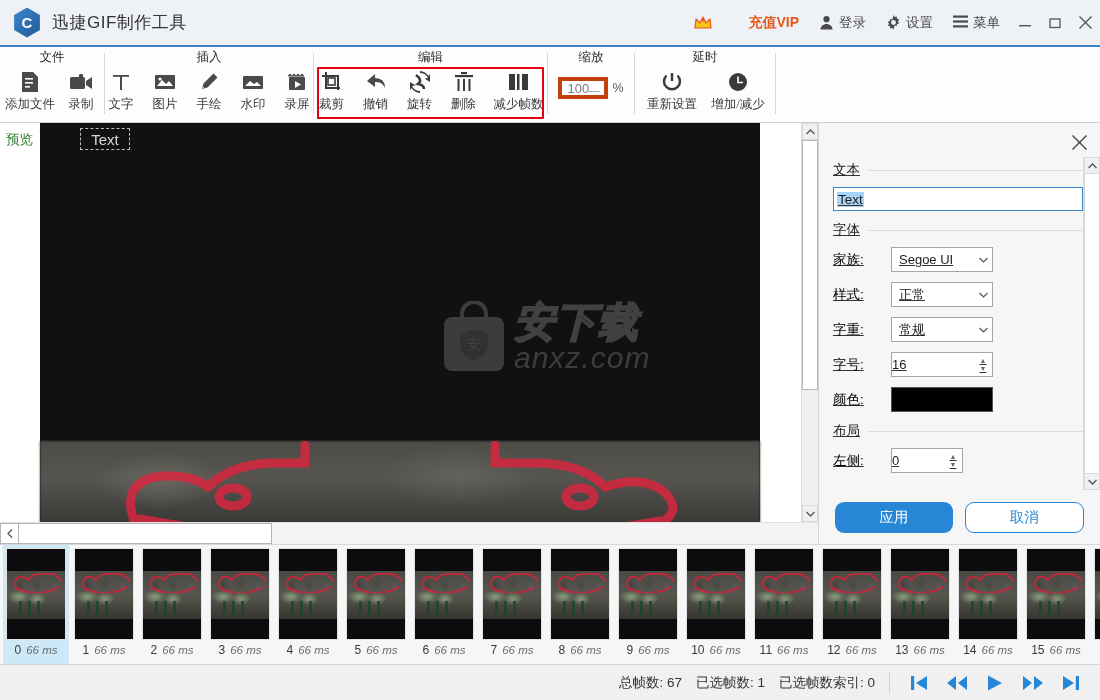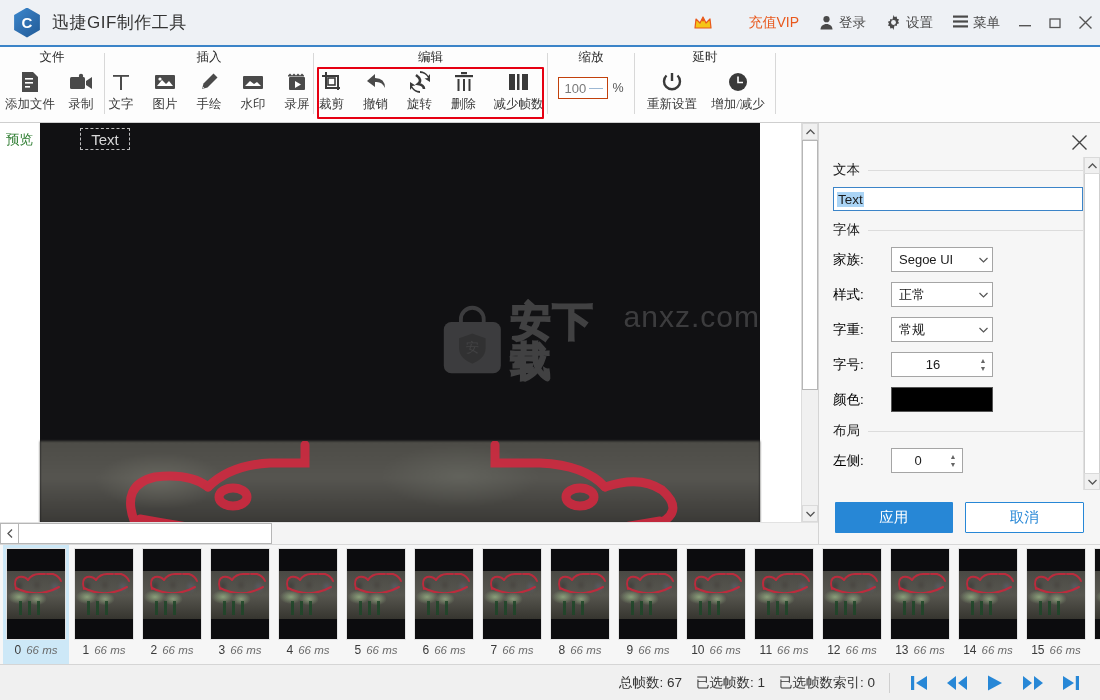--- a/index.html
+++ b/index.html
@@ -23,21 +23,21 @@
     clip-path: polygon(50% 0%, 93% 25%, 93% 75%, 50% 100%, 7% 75%, 7% 25%);
     display: flex; align-items: center; justify-content: center;
   }
   .hex span { color: #fff; font-weight: bold; font-size: 15px; line-height: 1; }
   .app-title { margin-left: 10px; font-size: 17px; color: #333; letter-spacing: .5px; }
   .tb-right { margin-left: auto; display: flex; align-items: center; height: 100%; }
   .tb-btn {
     display: flex; align-items: center; gap: 5px; padding: 0 10px; height: 100%;
     font-size: 13.5px; color: #4a4a4a; cursor: default;
   }
-  .tb-btn.vip { color: #e8581c; font-weight: normal; font-size: 14px; gap: 36px; }
+  .tb-btn.vip { color: #e8581c; font-weight: bold; font-size: 14px; gap: 36px; }
   .crown { width: 18px; height: 15px; position: relative; display:inline-block; }
   .crown svg { display:block; }
   .tb-icon { width: 15px; height: 15px; display: inline-block; }
   .tb-icon svg { display: block; }
   .win-btn {
     width: 30px; height: 47px; display: flex; align-items: center; justify-content: center;
     color: #555; font-size: 15px; cursor: default;
   }
 
   
@@ -57,21 +57,21 @@
   .item .lb { font-size: 12.5px; color: #3a3a3a; white-space: nowrap; margin-top: 2px; }
   .item.wide { width: 58px; }
   .item.wide2 { width: 66px; }
   .redbox {
     position: absolute; border: 2px solid #e60012; pointer-events: none; border-radius: 1px;
   }
   .zoomfield {
     display: flex; align-items: center; gap: 4px; margin-top: 10px;
   }
   .zoominput {
-    width: 50px; height: 22px; border: 1px solid #c2410c; background: #fff; color: #7a7a7a;
+    width: 50px; height: 22px; border: 4px solid #c2410c; background: #fff; color: #7a7a7a;
     font-size: 13px; display: flex; align-items: center; padding-left: 5px; position: relative;
   }
   .zoominput .dash { position: absolute; right: 4px; top: 10px; width: 14px; height: 1px; background: #9db8d4; }
   .pct { font-size: 12.5px; color: #555; }
   .right-actions { margin-left: auto; display: flex; align-items: stretch; }
   .right-actions .item { width: 60px; padding-top: 12px; }
 
   
   .body { flex: 1; display: flex; position: relative; min-height: 0; }
 
@@ -96,21 +96,21 @@
   .text-overlay {
     position: absolute; left: 80px; top: 5px; width: 50px; height: 22px;
     border: 1px dashed #bdbdbd; color: #d8d8d8; font-size: 15px;
     display: flex; align-items: center; justify-content: center; z-index: 5;
   }
   .watermark {
     position: absolute; left: 400px; top: 178px; display: flex; align-items: center; gap: 6px;
     opacity: .35; z-index: 4;
   }
   .wm-bag { width: 68px; height: 72px; }
-  .wm-text { display: flex; flex-direction: row; line-height: 1; }
+  .wm-text { display: flex; flex-direction: column; line-height: 1; font-style: italic; }
   .wm-cn { font-size: 40px; color: transparent; -webkit-text-stroke: 2px #9a9a9a; font-weight: bold; letter-spacing: 2px;}
   .wm-en { font-size: 30px; color: #8e8e8e; letter-spacing: 1px; margin-top: 1px; }
 
   
   .vscroll {
     position: absolute; right: 0; top: 0; width: 17px; bottom: 0;
     background: #f0f0f0; border-left: 1px solid #dcdcdc;
     display: flex; flex-direction: column; align-items: stretch;
   }
   .sb-arrow {
@@ -129,21 +129,21 @@
   
   .panel {
     width: 282px; background: #f6f6f6; border-left: 1px solid #d4d4d4; position: relative;
     display: flex; flex-direction: column;
   }
   .panel-close {
     position: absolute; right: 8px; top: 6px; width: 26px; height: 26px;
     display: flex; align-items: center; justify-content: center; color: #444; font-size: 17px;
   }
   .panel-scrollarea { position: relative; flex: 1; overflow: hidden; padding-top: 34px; }
-  .p-inner { padding: 0 2px 0 14px; width: 266px; }
+  .p-inner { padding: 0 2px 0 14px; width: 266px; text-decoration: underline; }
   .sec-head { display: flex; align-items: center; gap: 8px; margin: 4px 0 8px 0; }
   .sec-head .t { font-size: 13.5px; color: #222; white-space: nowrap; }
   .sec-head .line { flex: 1; height: 1px; background: #dcdcdc; }
   .text-input {
     width: 250px; height: 24px; border: 1px solid #3b84c8; background: #fff;
     display: flex; align-items: center; padding: 0 3px; font-size: 13.5px; margin-bottom: 10px;
   }
   .text-input .sel { background: #aad4f5; color: #1b1b1b; padding: 0 1px; }
   .row { display: flex; align-items: center; margin-bottom: 10px; }
   .row .lbl { width: 58px; font-size: 13.5px; color: #000000; }
@@ -151,36 +151,36 @@
     width: 102px; height: 25px; border: 1px solid #a5a5a5; background: #fff;
     display: flex; align-items: center; padding: 0 4px; font-size: 13px; color: #1b1b1b;
     justify-content: space-between;
   }
   .combo .cv { padding-left: 3px; }
   .combo .chev { color: #555; font-size: 9px; }
   .spin {
     width: 102px; height: 25px; border: 1px solid #a5a5a5; background: #fff;
     display: flex; align-items: center; font-size: 13px; color: #1b1b1b; position: relative;
   }
-  .spin .sv { flex: 1; text-align: center; }
+  .spin .sv { flex: 1; text-align: left; }
   .spin .arrows { width: 18px; display: flex; flex-direction: column; align-items: center; justify-content: center; gap:1px; color: #666; }
   .spin .arrows i { font-style: normal; font-size: 7px; line-height: 7px; }
   .swatch { width: 102px; height: 25px; background: #000; border: 1px solid #555; }
   .spin.small { width: 72px; }
   .panel-vscroll {
     position: absolute; right: 0; top: 34px; bottom: 0; width: 17px; background: #f0f0f0;
     display: flex; flex-direction: column; border-left: 1px solid #e0e0e0;
   }
   .pv-track { flex: 1; background: #fff; border-left: 1px solid #cfcfcf; border-right:1px solid #cfcfcf;}
   .panel-buttons {
     height: 54px; flex: 0 0 54px; display: flex; align-items: center; gap: 12px;
     padding: 0 16px; background: #f6f6f6;
   }
   .btn {
-    flex: 1; height: 31px; border-radius: 1px; display: flex; align-items: center; justify-content: center;
+    flex: 1; height: 31px; border-radius: 9px; display: flex; align-items: center; justify-content: center;
     font-size: 14.5px; cursor: default;
   }
   .btn.primary { background: #2787d6; color: #fff; }
   .btn.ghost { background: #fff; color: #2787d6; border: 1px solid #2787d6; }
 
   
   .filmstrip {
     height: 120px; flex: 0 0 120px; background: #f6f6f6; border-top: 1px solid #d8d8d8;
     display: flex; align-items: stretch; overflow: hidden; padding-left: 3px;
   }

